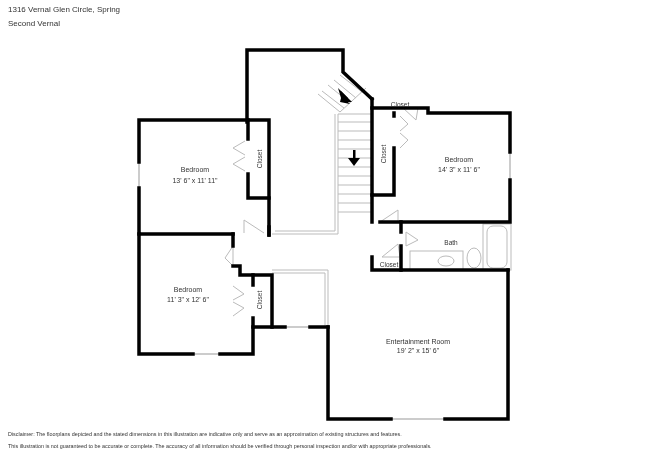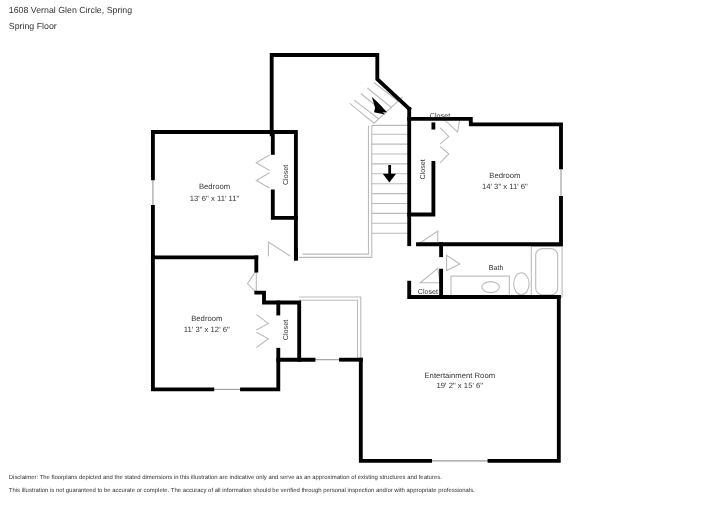--- a/index.html
+++ b/index.html
@@ -10,22 +10,22 @@
     .disc { position: absolute; left: 8px; font-size: 5.4px; color: #333; white-space: nowrap; }
     #disc1 { top: 431px; }
     #disc2 { top: 443px; }
     svg { position: absolute; left: 0; top: 0; }
     .lbl { font-family: "Liberation Sans", sans-serif; font-size: 7px; fill: #333; text-anchor: middle; }
     .lbl-s { font-family: "Liberation Sans", sans-serif; font-size: 6.5px; fill: #333; text-anchor: middle; }
   </style>
 </head>
 <body>
 
-<div class="hdr" id="title">1608 Vernal Glen Circle, Spring</div>
-<div class="hdr" id="subtitle">Spring Floor</div>
+<div class="hdr" id="title">1316 Vernal Glen Circle, Spring</div>
+<div class="hdr" id="subtitle">Second Vernal</div>
 
 <svg width="650" height="460" viewBox="0 0 650 460">
 
   <g stroke="#bbbbbb" stroke-width="1" fill="none">
 
     <polyline points="272,234 338,234 338,114"></polyline>
     <polyline points="275,231 335,231 335,114"></polyline>
 
     <line x1="338" y1="114" x2="372" y2="114"></line>
     <line x1="338" y1="122" x2="372" y2="122"></line>

